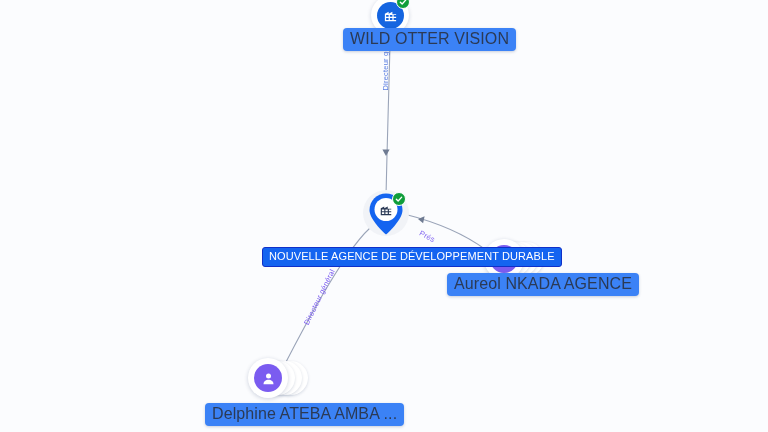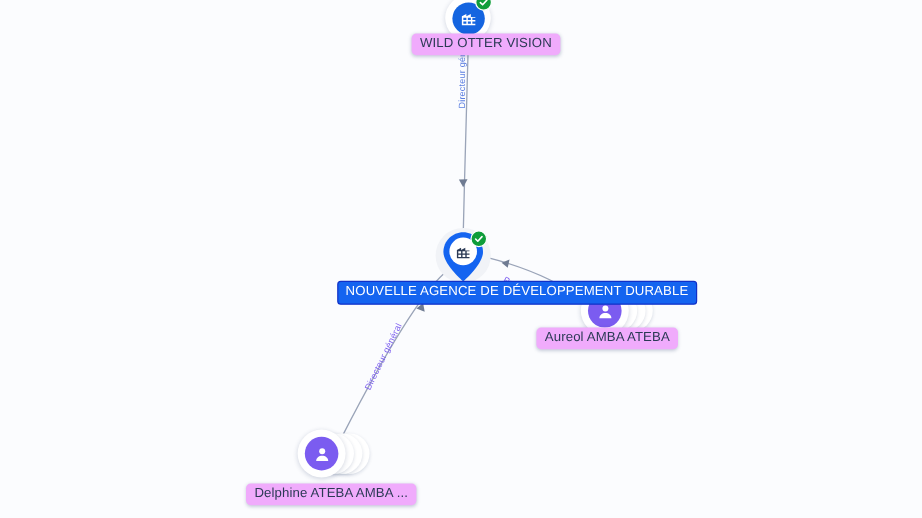--- a/index.html
+++ b/index.html
@@ -126,25 +126,25 @@
     display: flex;
     align-items: center;
     justify-content: center;
     box-sizing: border-box;
   }
 
   
   .label {
     position: absolute;
     white-space: nowrap;
-    font-size: 11px;
+    font-size: 16px;
     letter-spacing: 0.1px;
     padding: 3px 7px 4px 7px;
     border-radius: 4px;
-    background: #f0abfc;
+    background: #3b82f6;
     color: #2b3a55;
     box-shadow: 0 1px 3px rgba(20,40,90,0.22);
     line-height: 1;
   }
   .label.selected {
     background: #1464f0;
     color: #ffffff;
     border: 1px solid #1030c8;
     box-shadow: none;
     font-size: 11px;
@@ -213,38 +213,38 @@
       <svg style="position:absolute; top:13px; left:50%; transform:translateX(-50%);" width="14" height="14" viewBox="0 0 24 24" fill="#2b3a55">
         <path d="M3 21V9l6-3v3l6-3v4h6v11H3zm2-2h4v-3H5v3zm0-5h4v-3H5v3zm6 5h4v-3h-4v3zm0-5h4v-3h-4v3zm6 5h4v-3h-4v3zm0-5h4v-3h-4v3z"></path>
       </svg>
       <div class="badge" style="right:3px; top:2px;">
         <svg width="8" height="8" viewBox="0 0 24 24" fill="none" stroke="#ffffff" stroke-width="4" stroke-linecap="round" stroke-linejoin="round">
           <path d="M4 12.5 L9.5 18 L20 6.5"></path>
         </svg>
       </div>
     </div>
   </div>
-  <div class="label selected" style="left:262px; top:234px;margin-left:19px;">NOUVELLE AGENCE DE DÉVELOPPEMENT DURABLE</div>
+  <div class="label selected" style="left:262px; top:247px;">NOUVELLE AGENCE DE DÉVELOPPEMENT DURABLE</div>
 
   <div class="node" style="left:484px; top:238px;">
     <div class="person-wrap">
       <div class="card c3"></div>
       <div class="card c2"></div>
       <div class="card c1"></div>
       <div class="avatar-halo">
         <div class="avatar-disc">
           <svg width="15" height="15" viewBox="0 0 24 24" fill="#ffffff">
             <circle cx="12" cy="8" r="4"></circle>
             <path d="M4 21c0-4.4 3.6-7 8-7s8 2.6 8 7z"></path>
           </svg>
         </div>
       </div>
     </div>
   </div>
-  <div class="label" style="left:447px; top:273px;">Aureol AMBA ATEBA</div>
+  <div class="label" style="left:447px; top:273px;">Aureol NKADA AGENCE</div>
 
   <div class="node" style="left:248px; top:357px;">
     <div class="person-wrap">
       <div class="card c3"></div>
       <div class="card c2"></div>
       <div class="card c1"></div>
       <div class="avatar-halo">
         <div class="avatar-disc">
           <svg width="15" height="15" viewBox="0 0 24 24" fill="#ffffff">
             <circle cx="12" cy="8" r="4"></circle>

